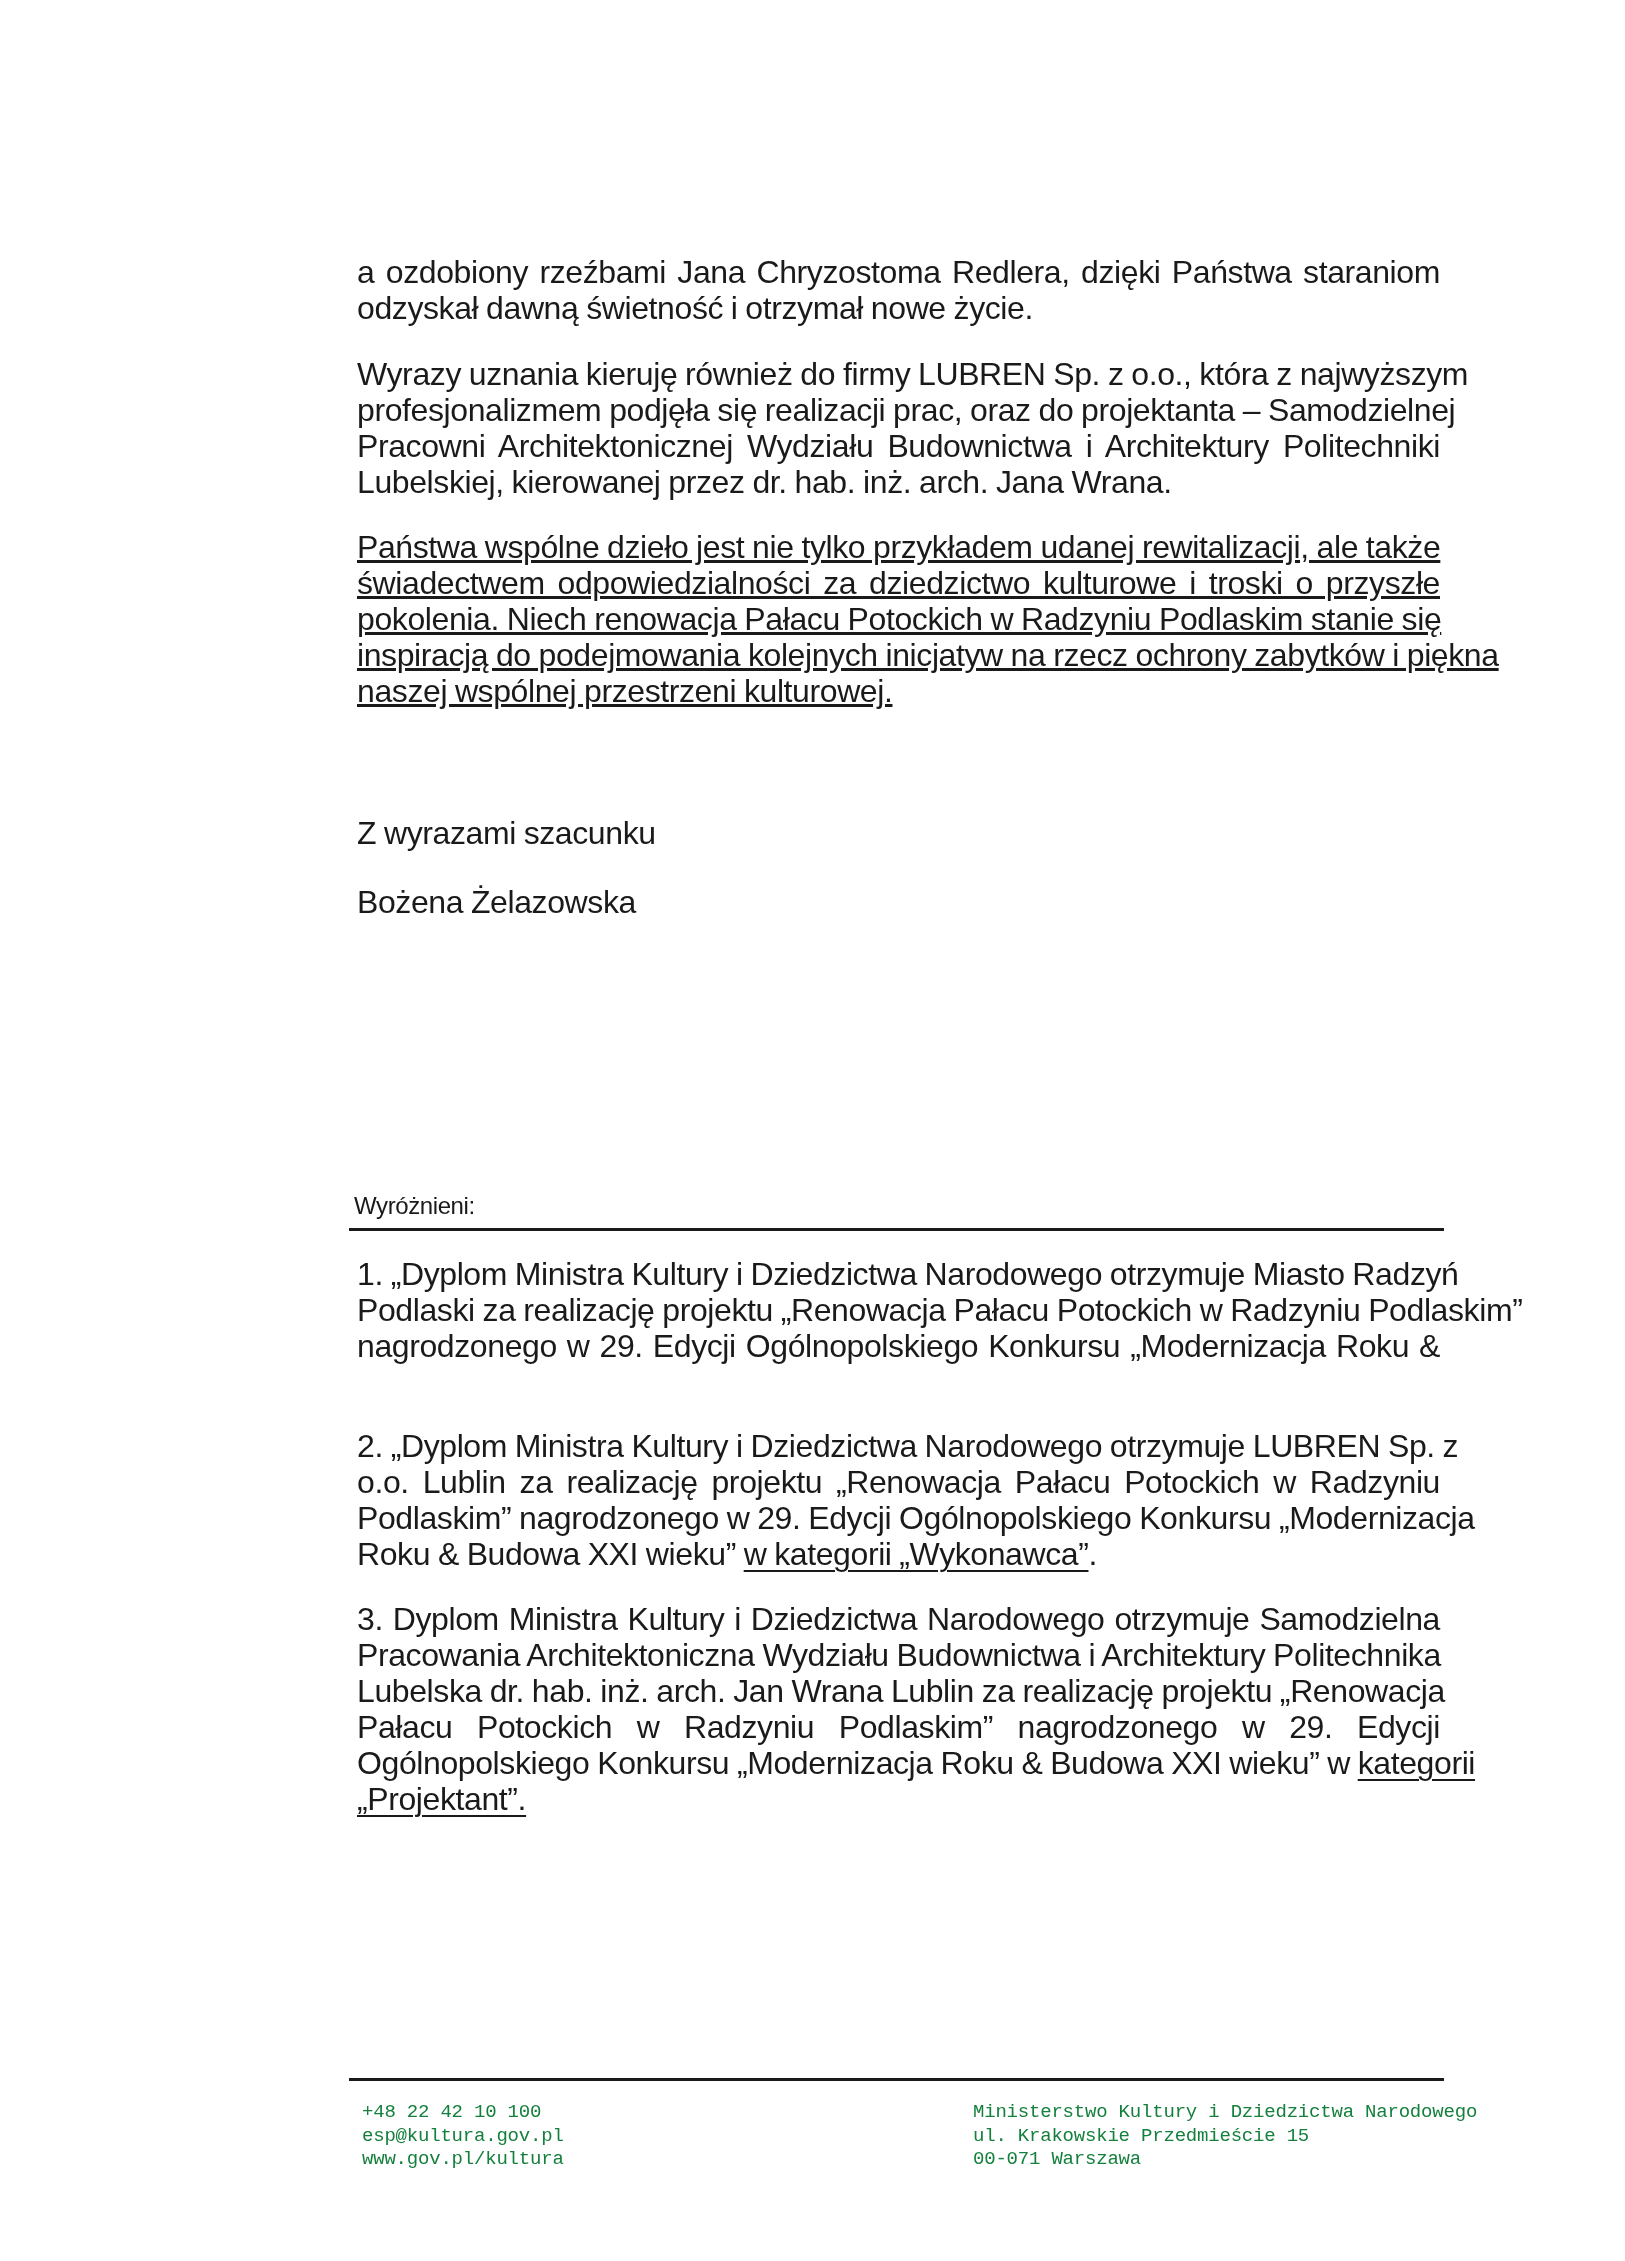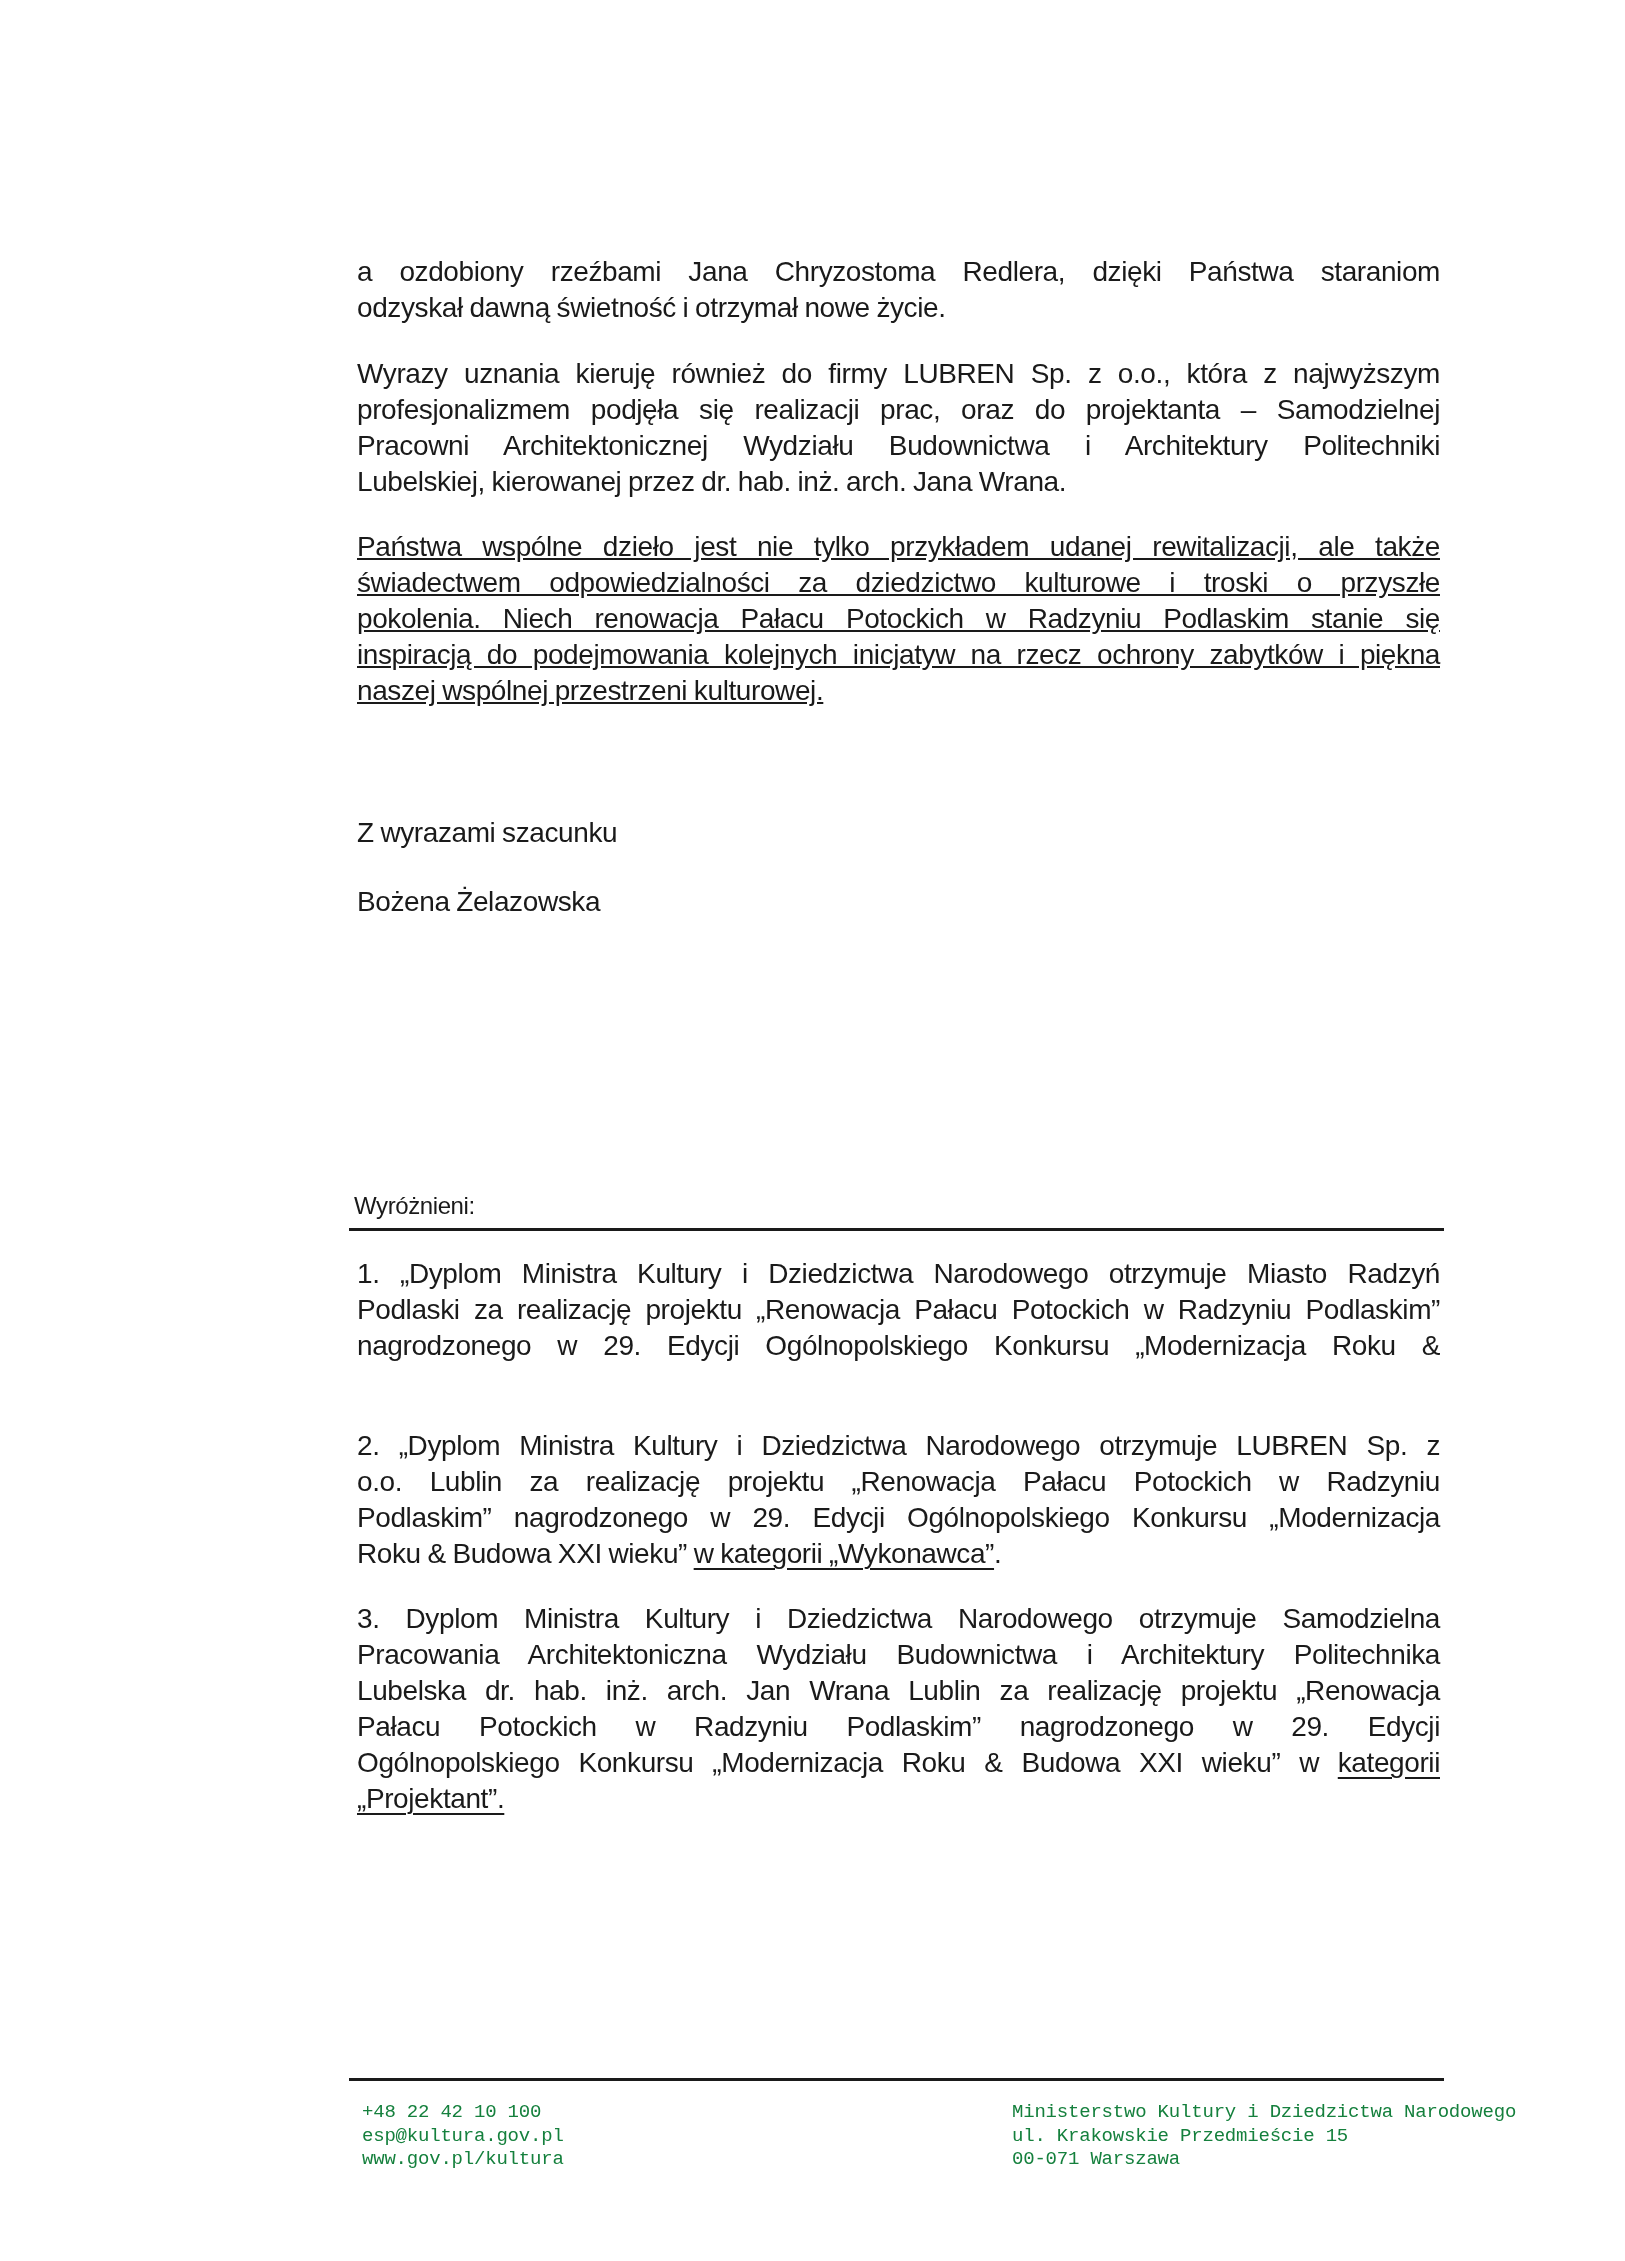--- a/index.html
+++ b/index.html
@@ -10,21 +10,21 @@
     overflow: hidden;
     font-family: "Liberation Sans", "DejaVu Sans", sans-serif;
     color: #1a1a1a;
   }
   .page { position: absolute; left: 0; top: 0; width: 1625px; height: 2261px; background: #fff; }
 
   .col { position: absolute; left: 357px; width: 1083px; }
 
   .line {
     display: block;
-    font-size: 28px;
+    font-size: 32px;
     line-height: 36px;
     height: 36px;
     white-space: nowrap;
     text-align: justify;
     text-align-last: justify;
     letter-spacing: -0.4px;
     word-spacing: -0.7px;
   }
   .line.last { text-align: right; text-align-last: left; }
   .u { text-decoration: underline; text-decoration-thickness: 2px; text-underline-offset: 4.6px; }
@@ -40,21 +40,21 @@
 
   #item1 { top: 1256px; }
   #item2 { top: 1428px; }
   #item3 { top: 1601px; }
 
   #rule-footer { position: absolute; left: 349px; top: 2078px; width: 1095px; height: 2.6px; background: #1a1a1a; }
 
   .foot { position: absolute; font-size: 19px; line-height: 23.6px; letter-spacing: -0.2px; color: #15803d; font-family: Liberation Mono, monospace; }
   .foot span { display: block; }
   #foot-left { left: 362px; top: 2101px; }
-  #foot-right { left: 973px; top: 2101px; margin-left: 39px; }
+  #foot-right { left: 973px; top: 2101px; }
 </style>
 </head>
 <body>
 
 <div class="page">
 
   <div class="col" id="p1">
     <span class="line">a ozdobiony rzeźbami Jana Chryzostoma Redlera, dzięki Państwa staraniom</span>
     <span class="line last">odzyskał dawną świetność i otrzymał nowe życie.</span>
   </div>

